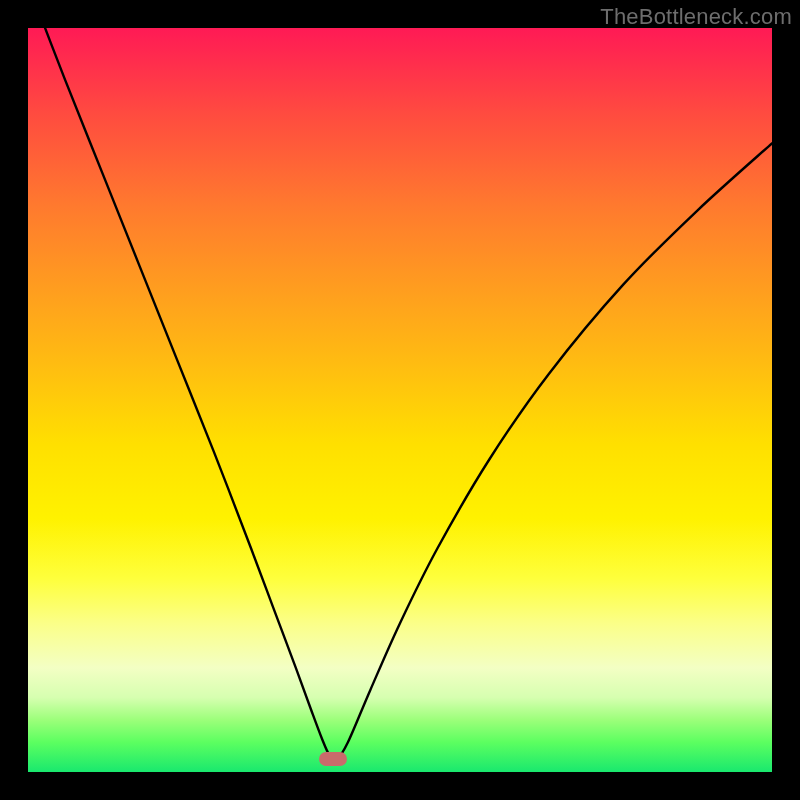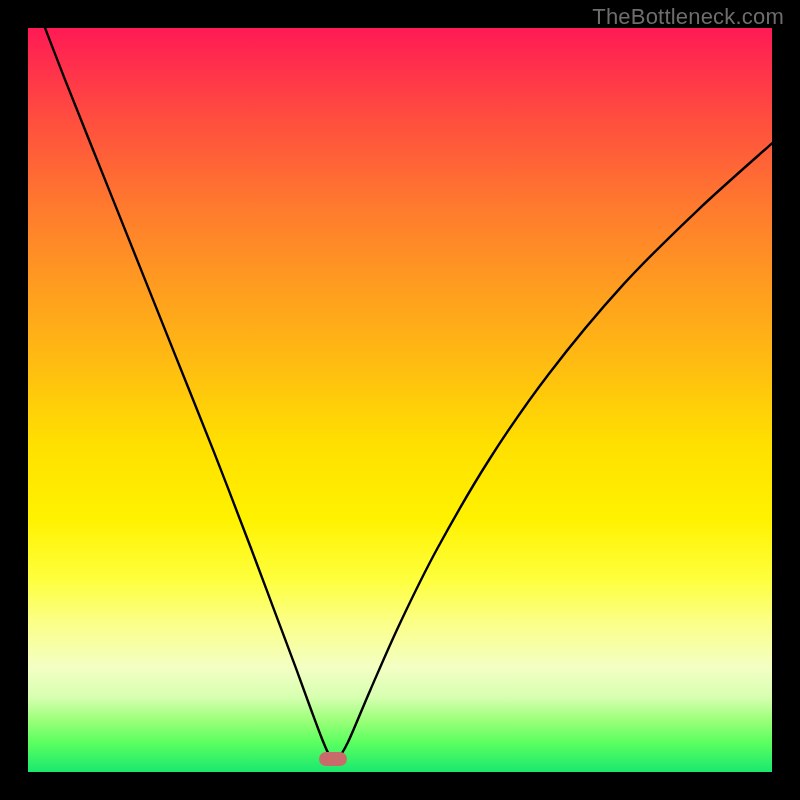--- a/index.html
+++ b/index.html
@@ -50,21 +50,21 @@
   .marker {
     position: absolute;
     width: 28px;
     height: 14px;
     background: #c96b6b;
     border-radius: 7px;
   }
   .watermark {
     position: absolute;
     top: 4px;
-    right: 16px;
+    right: 8px;
     color: #6d6d6d;
     font-size: 22px;
     letter-spacing: 0.2px;
     font-weight: 400;
   }
 </style>
 </head>
 <body>
 
 <div class="frame">

